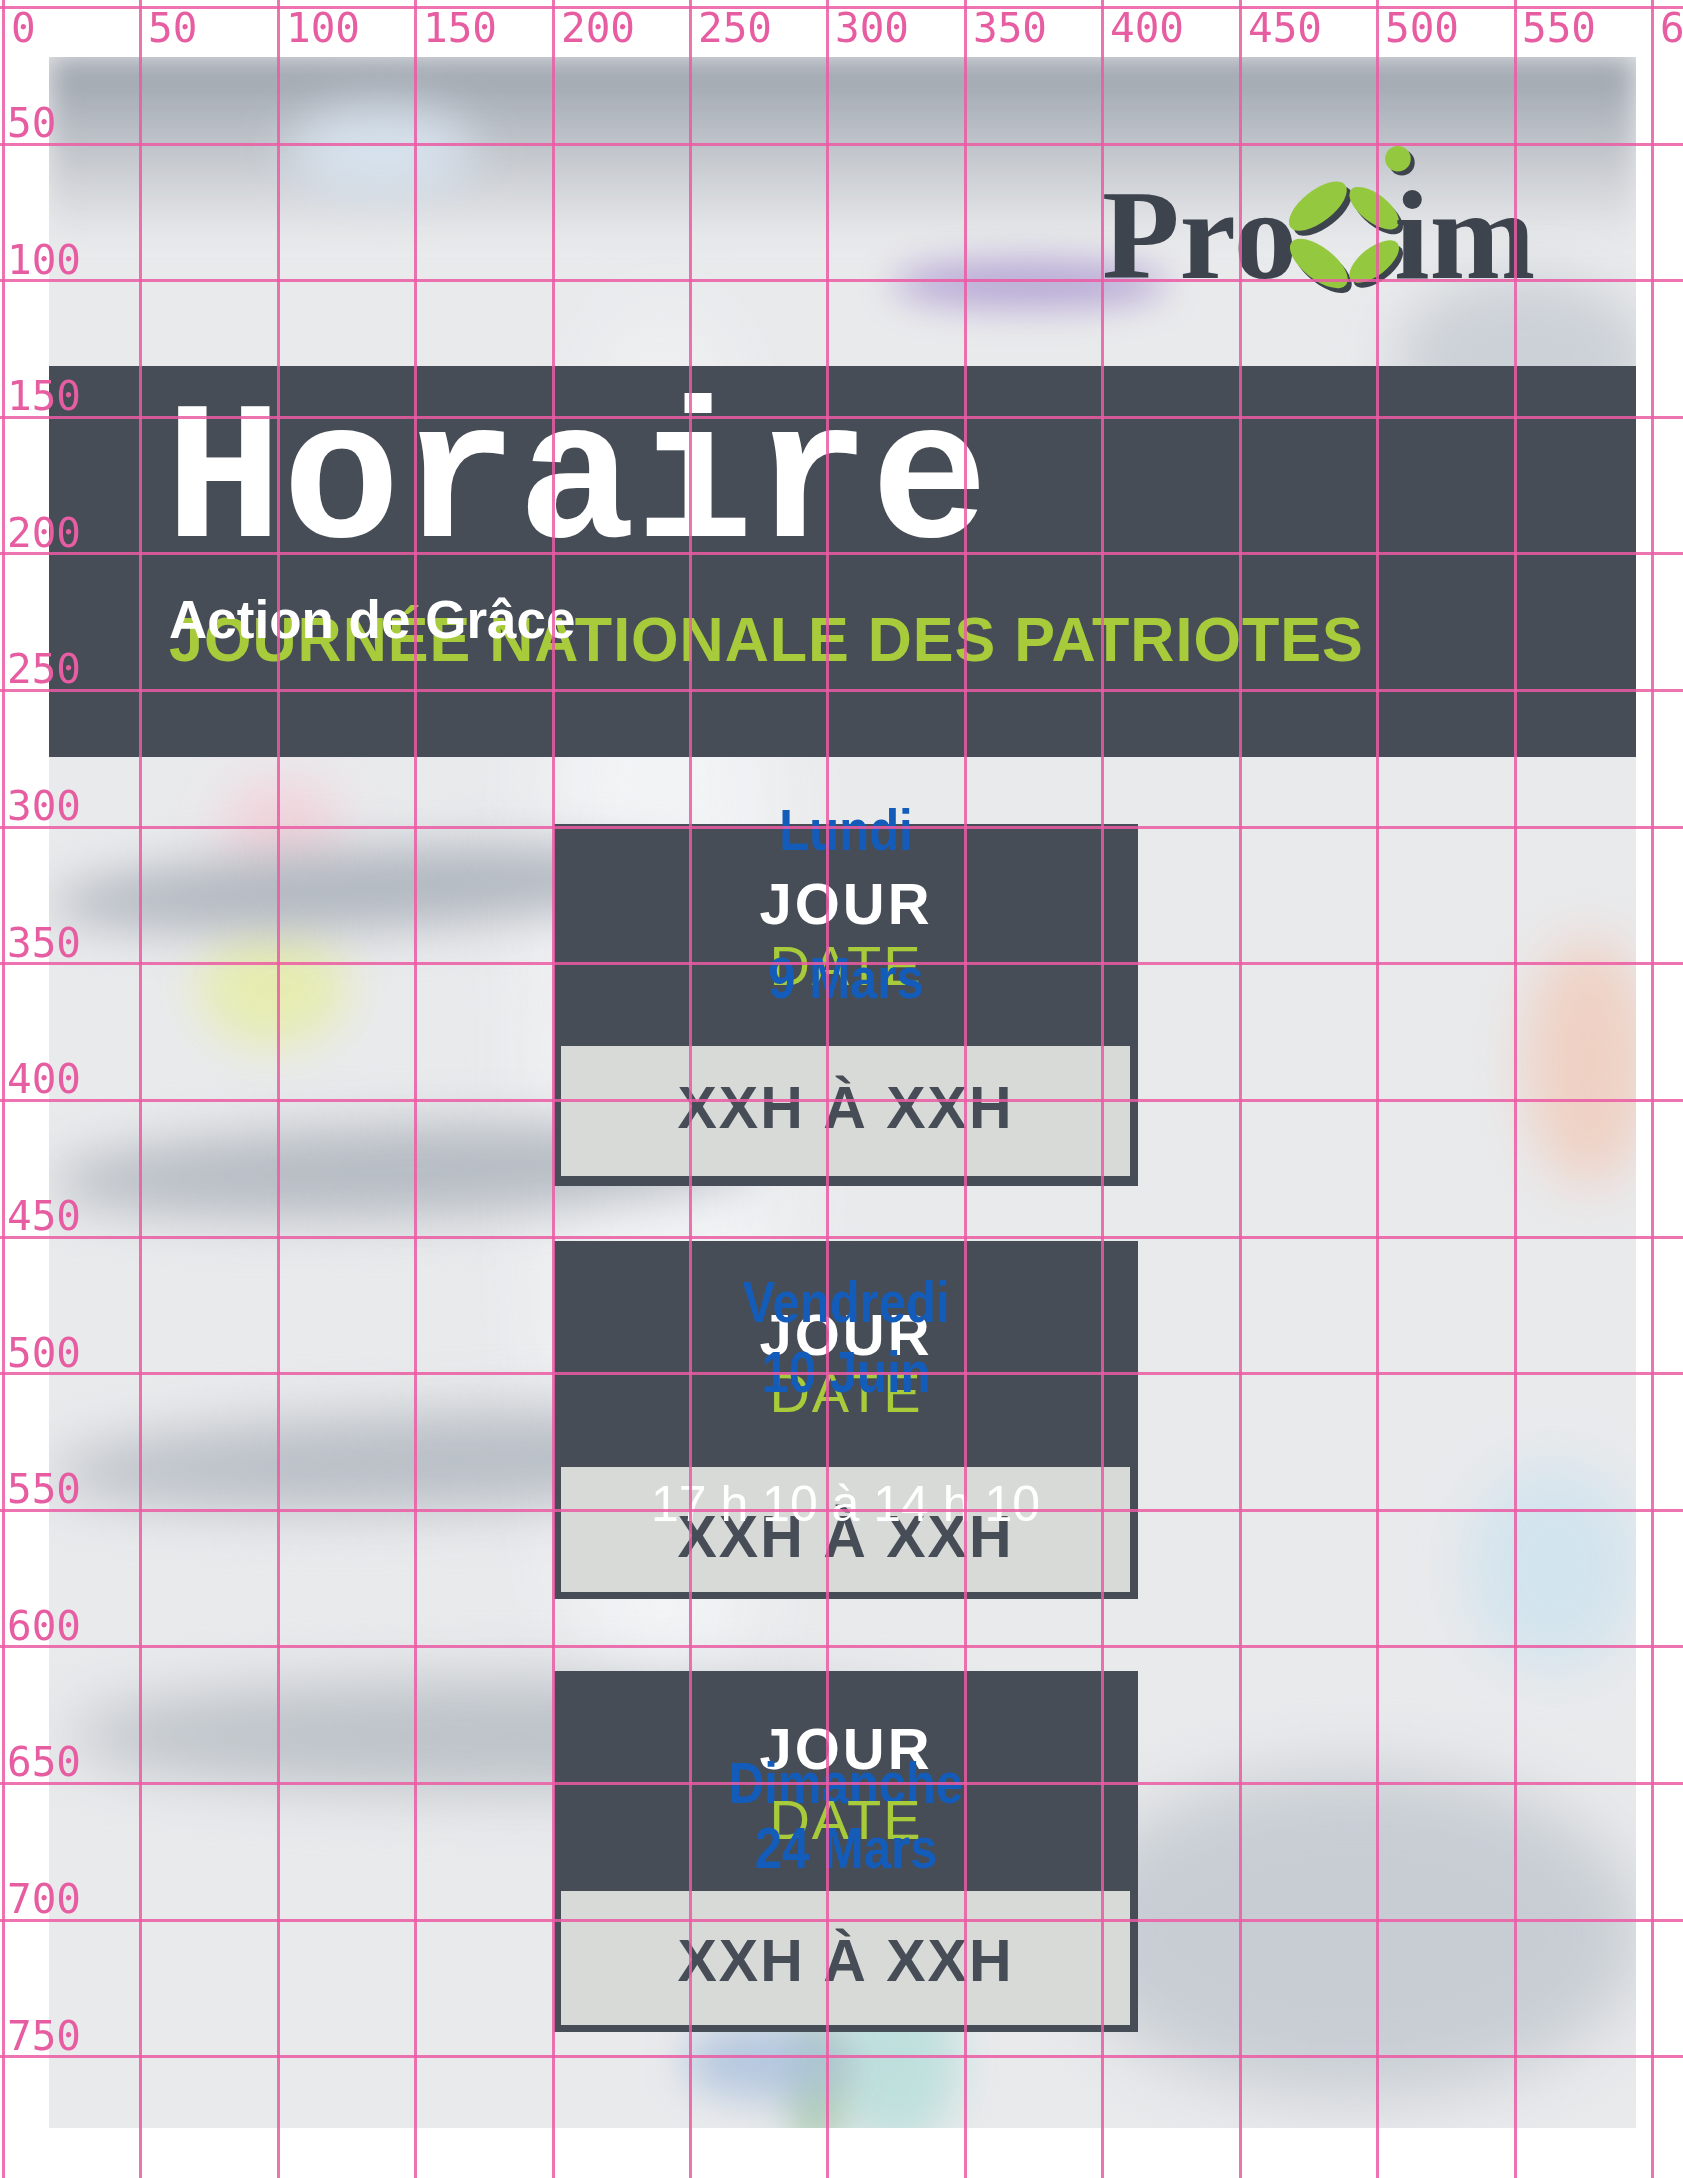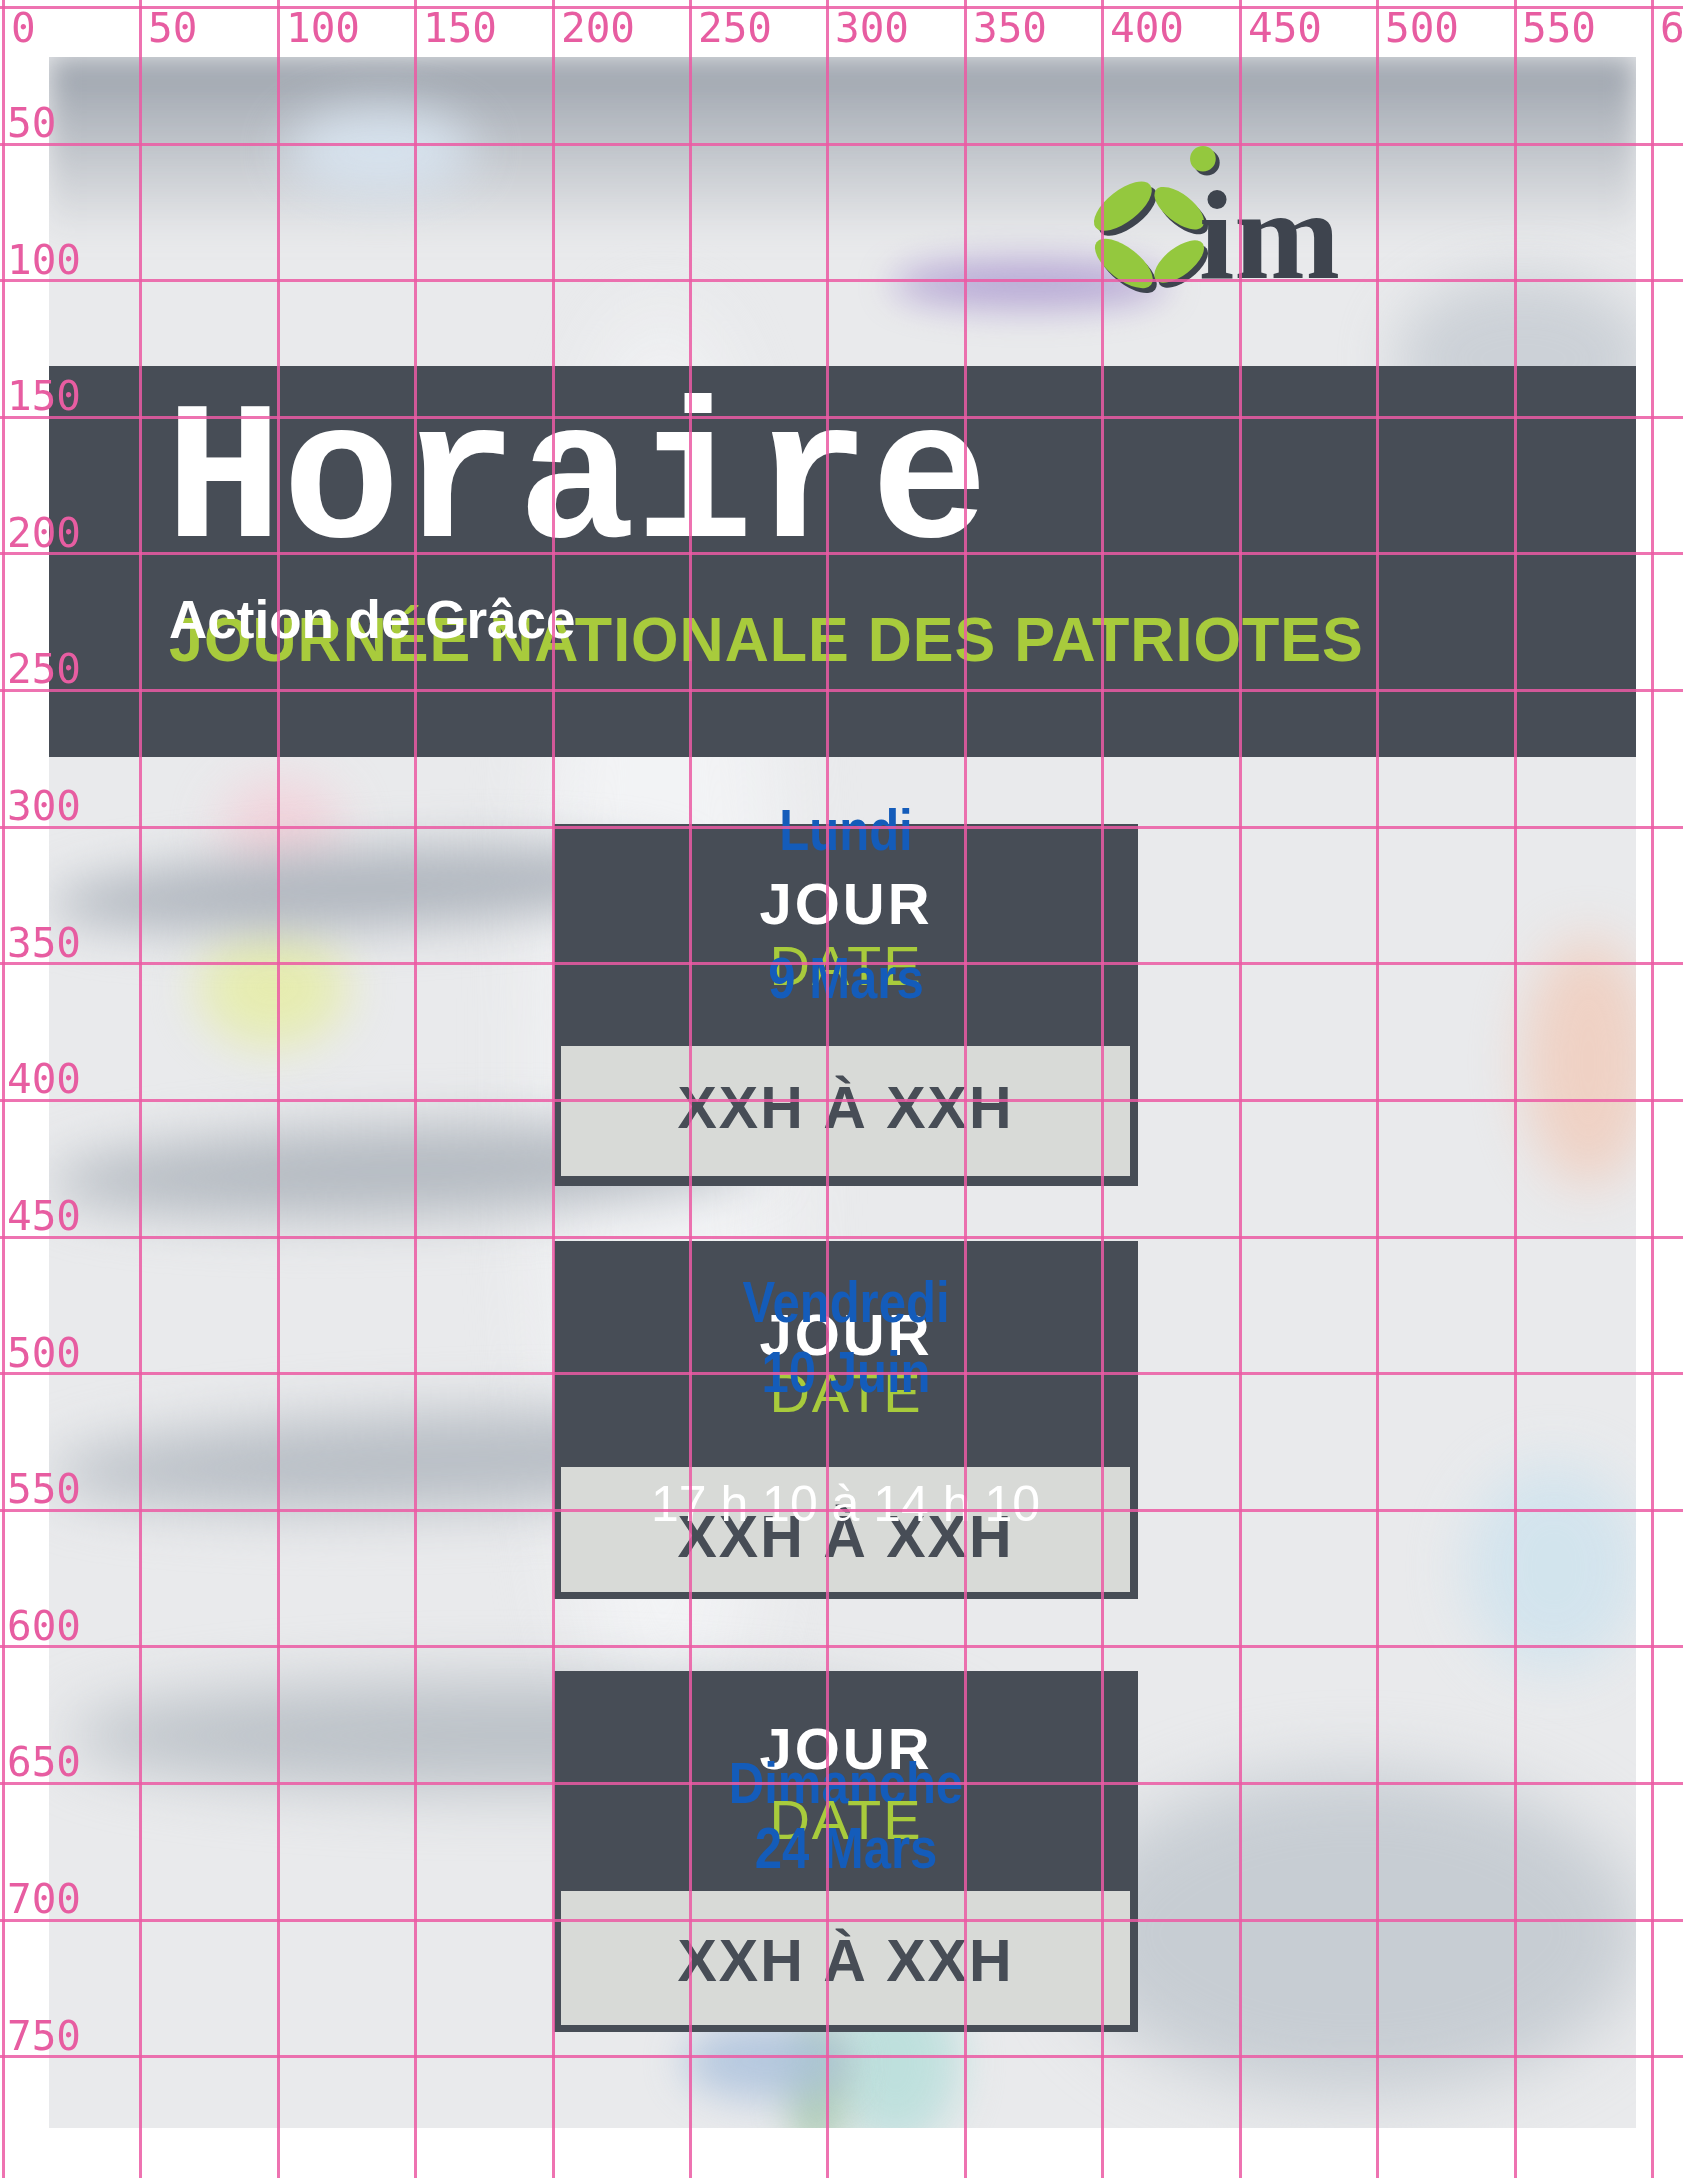--- a/index.html
+++ b/index.html
@@ -84,20 +84,21 @@
     <div class="bb" style="left:0;top:1069px;width:713px;height:89px;background:#b5bbc2;filter:blur(26px);transform:rotate(-2deg);"></div>
     <div class="bb" style="left:0;top:1356px;width:812px;height:94px;background:#b8bec5;filter:blur(28px);transform:rotate(-2deg);"></div>
     <div class="bb" style="left:20px;top:1624px;width:891px;height:109px;background:#bcc2c8;filter:blur(30px);"></div>
     <div class="bb" style="left:1020px;top:1713px;width:574px;height:327px;background:#c7cdd3;filter:blur(34px);"></div>
     <div class="bb" style="left:782px;top:1921px;width:129px;height:168px;background:#badfdc;filter:blur(22px);opacity:.9;"></div>
     <div class="bb" style="left:738px;top:1960px;width:59px;height:139px;background:#a3c7ab;filter:blur(18px);opacity:.8;"></div>
     <div class="bb" style="left:634px;top:1965px;width:168px;height:79px;background:#a9c0dc;filter:blur(20px);opacity:.8;"></div>
   </div>
 
   <div class="logo">
+    <span>Pro</span>
       <svg class="flower" width="149" height="166" viewBox="0 0 150 168">
 
       <g fill="#3e444e">
         <ellipse cx="48" cy="75" rx="35" ry="16" transform="rotate(-38 48 75)"></ellipse>
         <ellipse cx="104" cy="77" rx="30" ry="14" transform="rotate(38 104 77)"></ellipse>
         <ellipse cx="48" cy="133" rx="35" ry="16" transform="rotate(38 48 133)"></ellipse>
         <ellipse cx="104" cy="131" rx="30" ry="14" transform="rotate(-38 104 131)"></ellipse>
         <circle cx="128" cy="26" r="13"></circle>
       </g>
 

